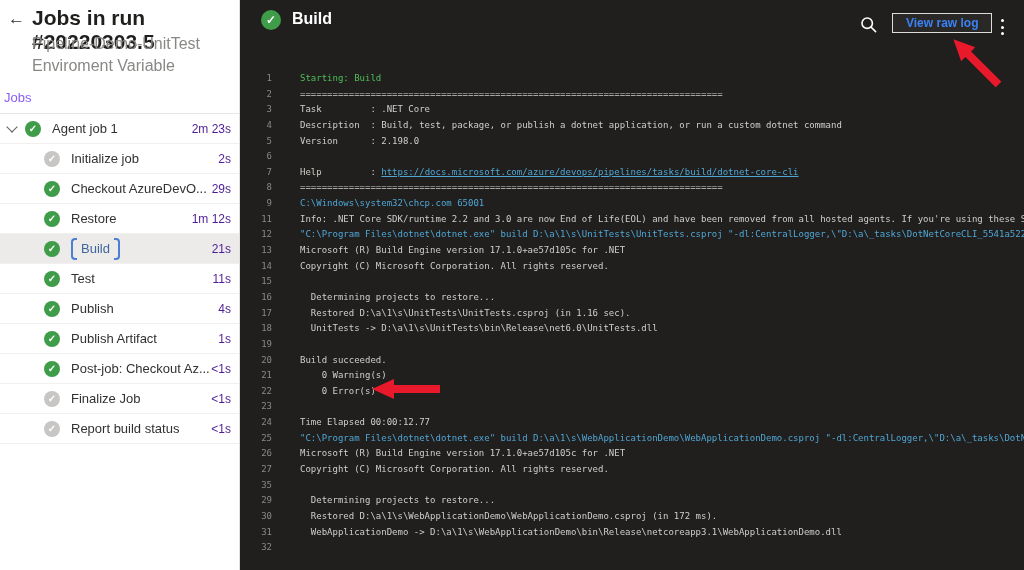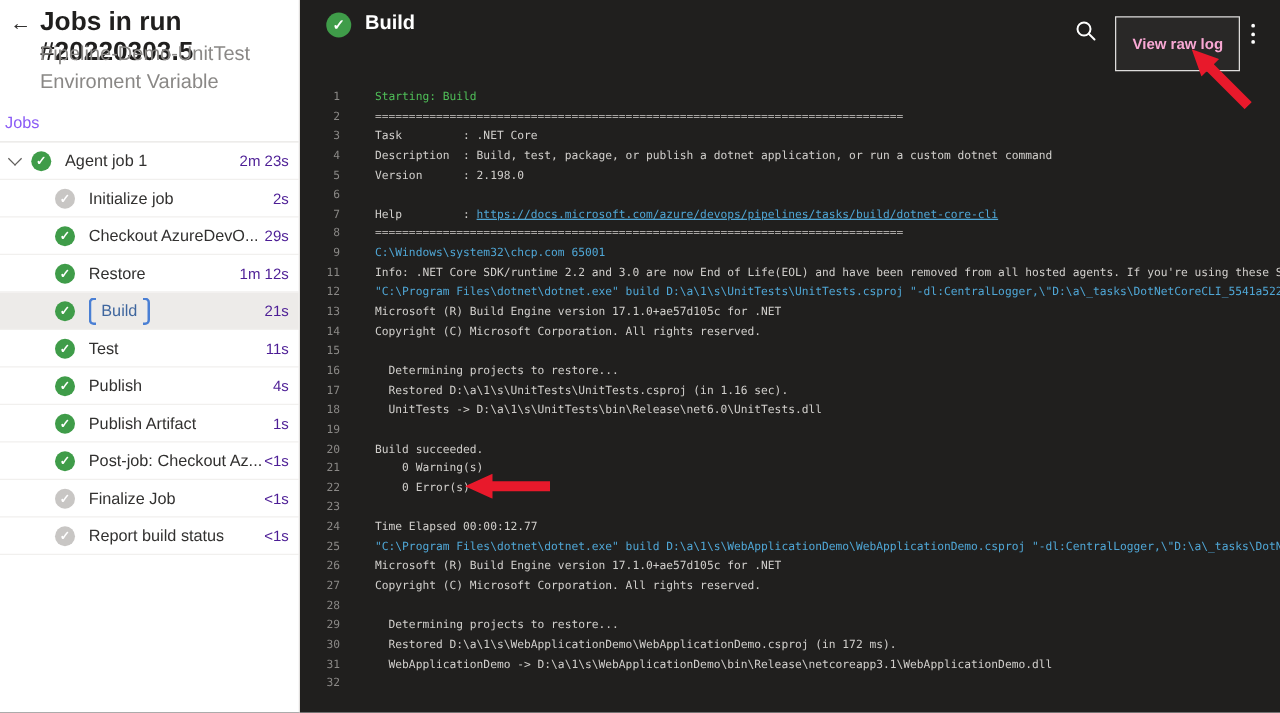--- a/index.html
+++ b/index.html
@@ -36,22 +36,22 @@
   .jdur{margin-left:auto;font-size:12px;color:#4c1d95;flex:none}
 
   
   .logpanel{position:absolute;left:240px;top:0;width:784px;height:570px;
             background:var(--log-bg,#201f1e);overflow:hidden}
   .log-header-icon{position:absolute;left:21px;top:10px;width:20px;height:20px;border-radius:50%;
             background:var(--success-green,#3f9c49);color:#fff;display:flex;align-items:center;
             justify-content:center;font-size:12px;font-weight:700}
   .log-title{position:absolute;left:52px;top:10px;font-size:16px;font-weight:600;color:#fff}
   .search-btn{position:absolute;left:619px;top:15px;width:20px;height:20px;cursor:pointer}
-  .raw-btn{position:absolute;left:652px;top:13px;height:44px;padding:0 13px;background:#292827;
-           border:1px solid #dddcdb;color:#f9a8d4;font-size:12px;font-weight:700;cursor:pointer;
+  .raw-btn{position:absolute;left:652px;top:13px;height:20px;padding:0 13px;background:#292827;
+           border:1px solid #dddcdb;color:#3b82f6;font-size:12px;font-weight:700;cursor:pointer;
            font-family:"Liberation Sans",sans-serif;display:flex;align-items:center}
   .kebab{position:absolute;left:754px;top:18px;width:16px;height:18px;display:flex;flex-direction:column;
          align-items:center;justify-content:space-between;cursor:pointer;padding:1px 0;box-sizing:border-box}
   .kebab i{width:3px;height:3px;border-radius:50%;background:#fff;display:block}
 
   .log-lines{position:absolute;left:0;top:71px;width:100%;
              font-family:"DejaVu Sans Mono","Liberation Mono",monospace;font-size:9px}
   .log-line{display:flex;height:15.65px;line-height:15.65px;white-space:pre}
   .ln{width:32px;text-align:right;flex:none;color:var(--line-number,#8a8886)}
   .lt{margin-left:28px;color:var(--log-text,#d0cecb);flex:none}
@@ -172,21 +172,21 @@
       <div class="log-line"><span class="ln">18</span><span class="lt"><span>  UnitTests -&gt; D:\a\1\s\UnitTests\bin\Release\net6.0\UnitTests.dll</span></span></div>
       <div class="log-line"><span class="ln">19</span><span class="lt"><span></span></span></div>
       <div class="log-line"><span class="ln">20</span><span class="lt"><span>Build succeeded.</span></span></div>
       <div class="log-line"><span class="ln">21</span><span class="lt"><span>    0 Warning(s)</span></span></div>
       <div class="log-line"><span class="ln">22</span><span class="lt"><span>    0 Error(s)</span></span></div>
       <div class="log-line"><span class="ln">23</span><span class="lt"><span></span></span></div>
       <div class="log-line"><span class="ln">24</span><span class="lt"><span>Time Elapsed 00:00:12.77</span></span></div>
       <div class="log-line"><span class="ln">25</span><span class="lt"><span class="c-blue">"C:\Program Files\dotnet\dotnet.exe" build D:\a\1\s\WebApplicationDemo\WebApplicationDemo.csproj "-dl:CentralLogger,\"D:\a\_tasks\DotNetCoreCL</span></span></div>
       <div class="log-line"><span class="ln">26</span><span class="lt"><span>Microsoft (R) Build Engine version 17.1.0+ae57d105c for .NET</span></span></div>
       <div class="log-line"><span class="ln">27</span><span class="lt"><span>Copyright (C) Microsoft Corporation. All rights reserved.</span></span></div>
-      <div class="log-line"><span class="ln">28</span><span class="lt"><span></span></span></div>
+      <div class="log-line"><span class="ln">35</span><span class="lt"><span></span></span></div>
       <div class="log-line"><span class="ln">29</span><span class="lt"><span>  Determining projects to restore...</span></span></div>
       <div class="log-line"><span class="ln">30</span><span class="lt"><span>  Restored D:\a\1\s\WebApplicationDemo\WebApplicationDemo.csproj (in 172 ms).</span></span></div>
       <div class="log-line"><span class="ln">31</span><span class="lt"><span>  WebApplicationDemo -&gt; D:\a\1\s\WebApplicationDemo\bin\Release\netcoreapp3.1\WebApplicationDemo.dll</span></span></div>
       <div class="log-line"><span class="ln">32</span><span class="lt"><span></span></span></div>
     </div>
 </div>
 
 <div class="arrow" id="arrow-raw">
   <svg width="64" height="20" viewBox="0 0 64 20">
     <polygon points="0,10 21,0 21,6 64,6 64,14 21,14 21,20" fill="var(--arrow-red,#e8192b)"></polygon>

